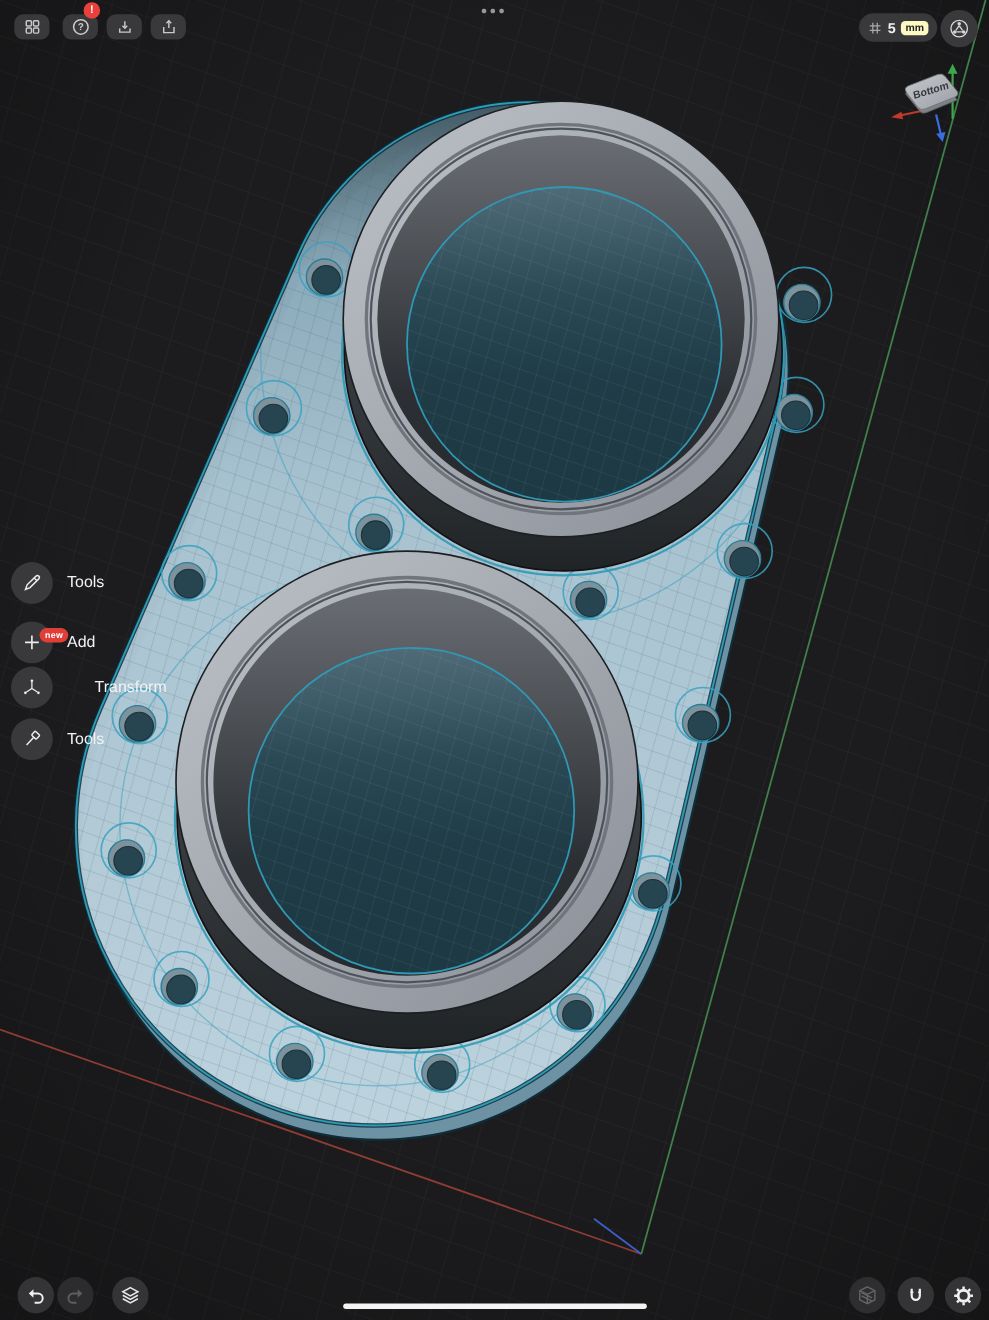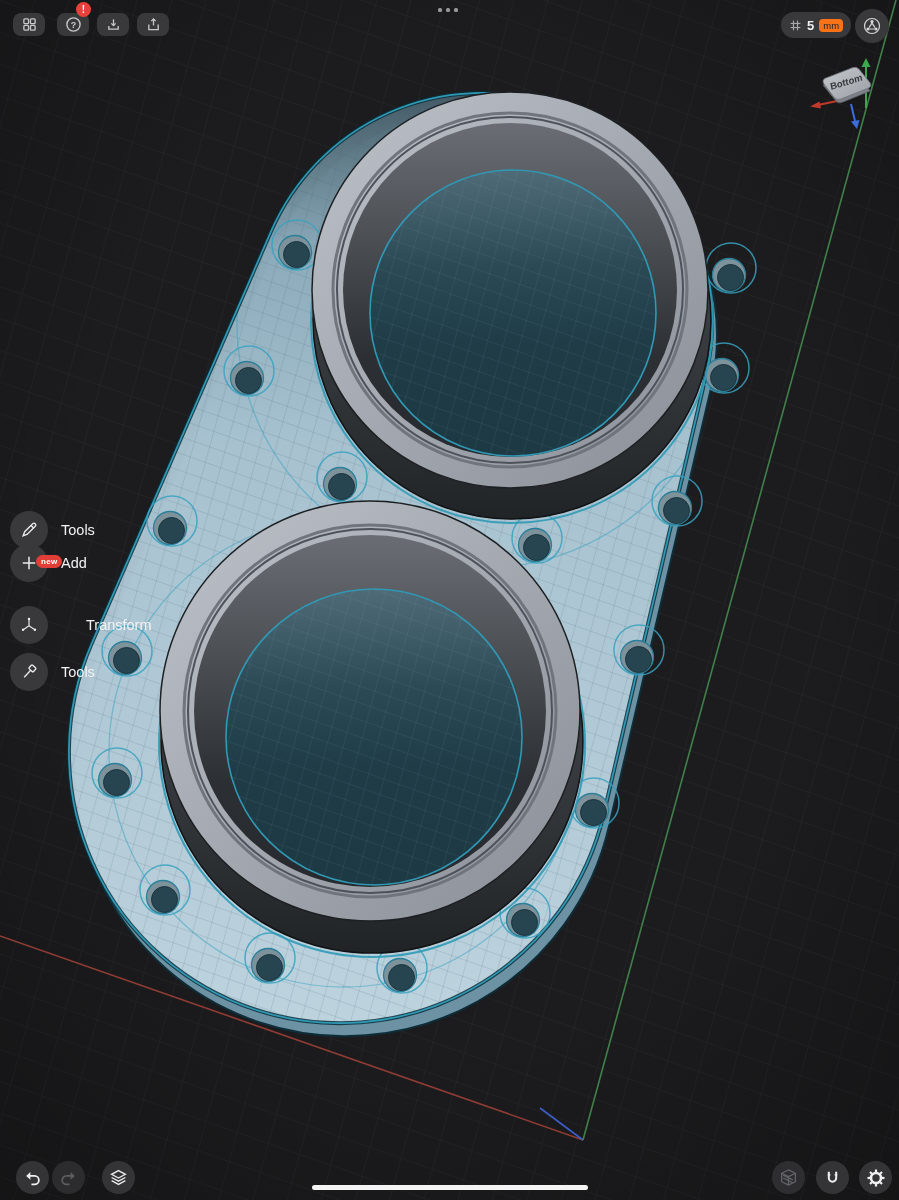--- a/index.html
+++ b/index.html
@@ -10,26 +10,26 @@
   .tl-btn{position:absolute;top:13px;width:32px;height:23px;border-radius:8px;background:#39393b;
           display:flex;align-items:center;justify-content:center;color:#c9c9cb;}
   .round-btn{position:absolute;border-radius:50%;background:#39393b;display:flex;align-items:center;justify-content:center;}
   .badge-alert{position:absolute;left:76px;top:2px;width:15px;height:15px;border-radius:50%;background:#e8413b;
           color:#fff;font-size:10px;font-weight:bold;display:flex;align-items:center;justify-content:center;z-index:5;}
   .dots{position:absolute;left:438px;top:8px;display:flex;gap:4px;}
   .dots span{width:4px;height:4px;border-radius:1.5px;background:#98989a;display:block;}
   .pill{position:absolute;left:781px;top:12px;height:26px;border-radius:13px;background:#39393b;
         display:flex;align-items:center;padding:0 8px;gap:5px;}
   .pill .num{color:#f0f0f2;font-size:13px;font-weight:bold;}
-  .chip{background:#f97316;color:#222226;font-size:9.5px;font-weight:normal;border-radius:4px;padding:1px 4px;}
+  .chip{background:#fef9c3;color:#222226;font-size:9.5px;font-weight:bold;border-radius:4px;padding:1px 4px;}
   
   .menu-row{position:absolute;left:10px;display:flex;align-items:center;}
   .menu-circle{width:38px;height:38px;border-radius:50%;background:#39393b;display:flex;align-items:center;justify-content:center;}
   .menu-label{margin-left:13px;color:#f2f2f4;font-size:14.5px;}
-  .badge-new{position:absolute;left:36px;top:555px;background:#e03e36;color:#fff;font-size:8px;font-weight:bold;
+  .badge-new{position:absolute;left:36px;top:571px;background:#e03e36;color:#fff;font-size:8px;font-weight:bold;
              border-radius:7px;padding:2px 5px;z-index:6;letter-spacing:.3px;text-align:center;}
   
   .bb{position:absolute;top:1161px;width:33px;height:33px;border-radius:50%;background:#343436;
       display:flex;align-items:center;justify-content:center;}
   .home-bar{position:absolute;left:312px;top:1185px;width:276px;height:5px;border-radius:3px;background:#f4f4f4;}
   svg text{user-select:none;}
 </style>
 </head>
 <body>
 
@@ -315,21 +315,21 @@
 
 <div class="menu-row" style="top:511px;">
   <div class="menu-circle">
         <svg width="20" height="20" viewBox="0 0 24 24" fill="none" stroke="#ececee" stroke-width="1.6">
     <path d="M5 19 l1.8-5 L16.5 4.5 a2.1 2.1 0 0 1 3 3 L10 17 l-5 2 z"></path>
           <path d="M14.5 6.5 l3 3"></path>
   </svg>
       </div>
   <span class="menu-label">Tools</span>
 </div>
-<div class="menu-row" style="top:544px;">
+<div class="menu-row" style="top:565px;">
   <div class="menu-circle">
         <svg width="20" height="20" viewBox="0 0 24 24" fill="none" stroke="#ececee" stroke-width="1.8">
     <line x1="12" y1="4.5" x2="12" y2="19.5"></line>
           <line x1="4.5" y1="12" x2="19.5" y2="12"></line>
   </svg>
       </div>
   <span class="menu-label">Add</span>
 </div>
 <div class="badge-new">new</div>
 <div class="menu-row" style="top:606px;gap:25px;">

